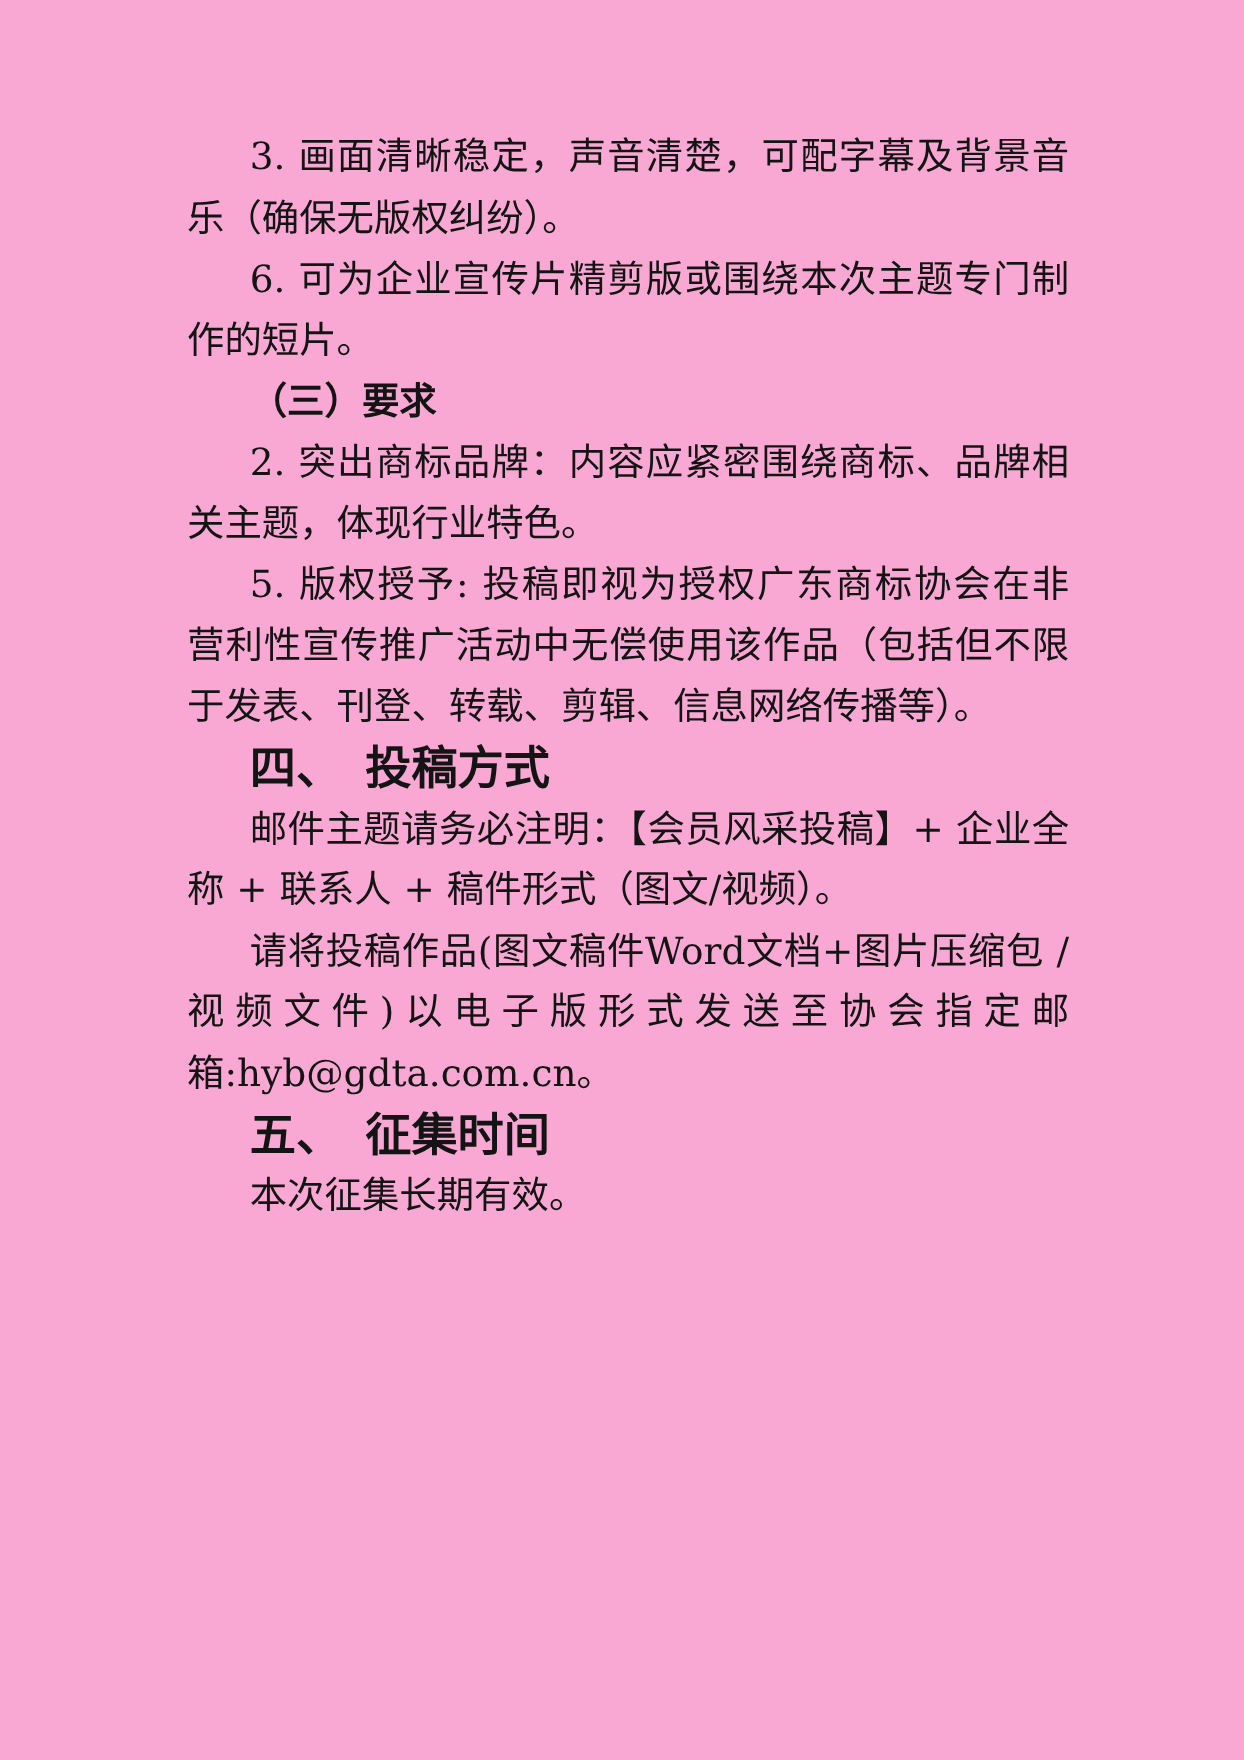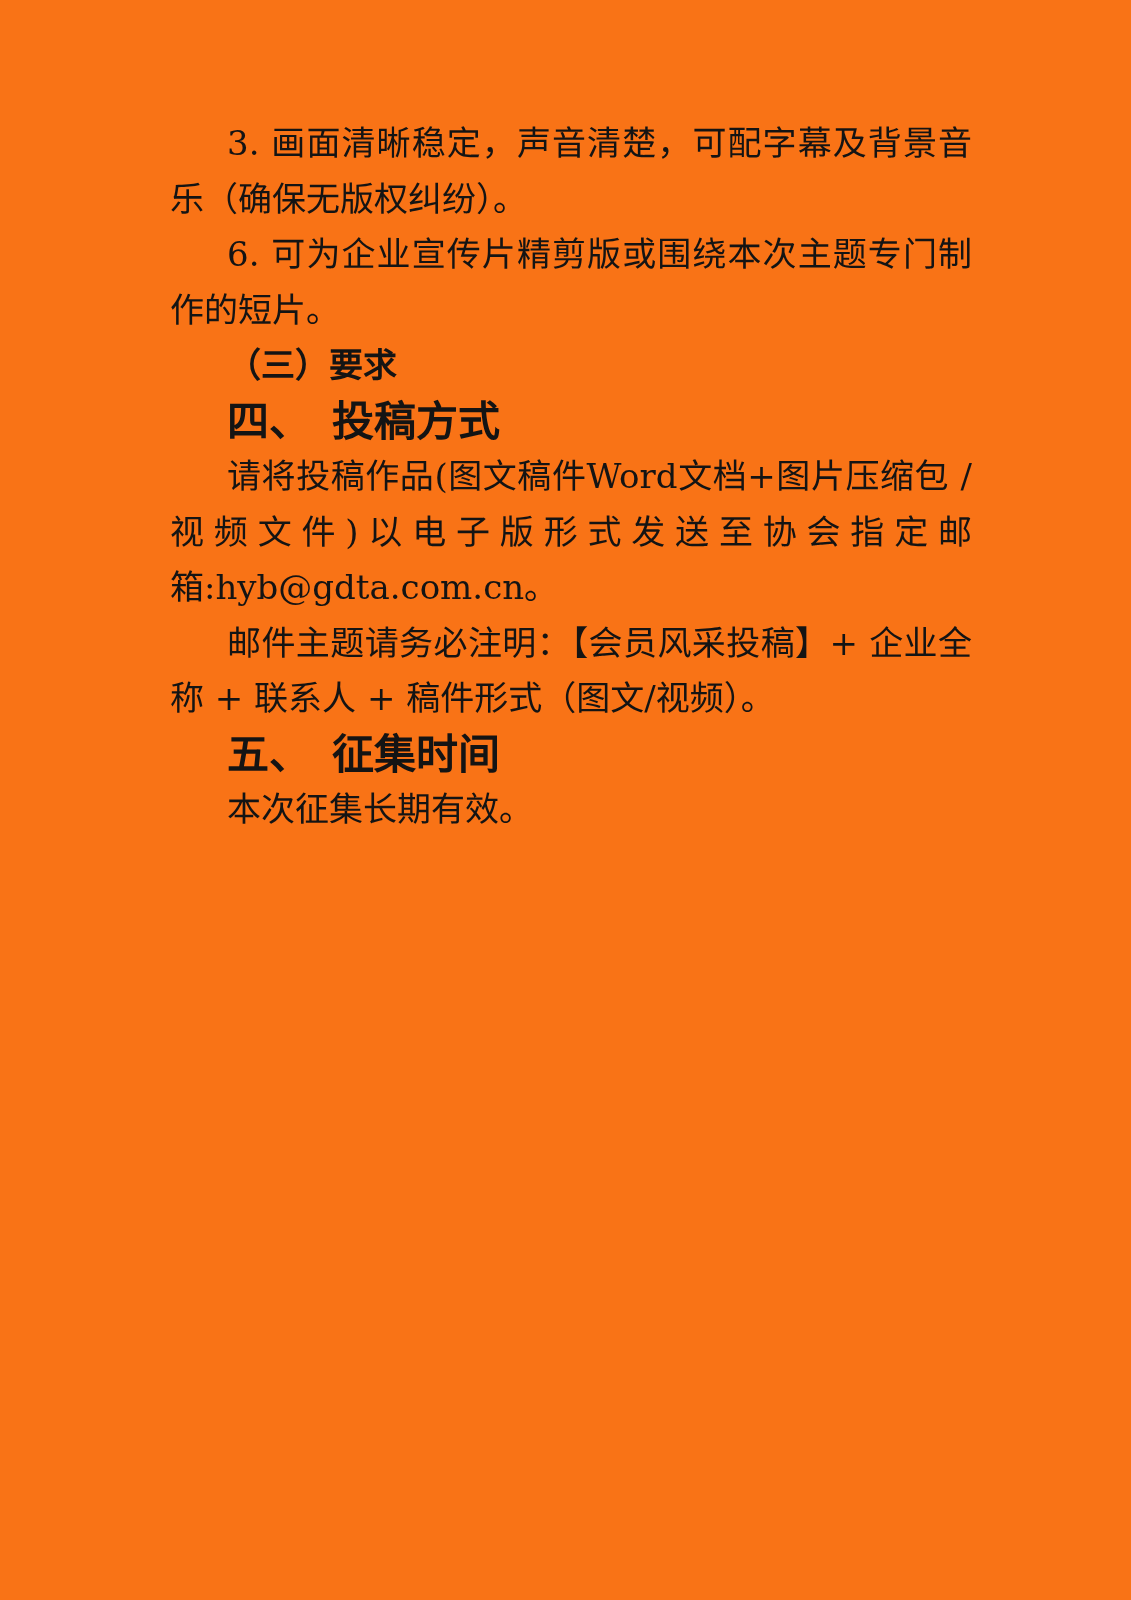--- a/index.html
+++ b/index.html
@@ -4,21 +4,21 @@
 <style>
   html, body {
     margin: 0;
     padding: 0;
     background: #ffffff;
   }
   .page {
     position: relative;
     width: 1131px;
     height: 1600px;
-    background: #f97316;
+    background: #f9a8d4;
     overflow: hidden;
   }
   .content {
     position: absolute;
     left: 170px;
     top: 116px;
     width: 802px;
     color: #141414;
     font-family: "DejaVu Serif", "Liberation Serif", serif;
     font-size: 34px;
@@ -45,19 +45,21 @@
   }
 </style>
 </head>
 <body>
 
 <div class="page">
   <div class="content">
       <p class="body">3. 画面清晰稳定，声音清楚，可配字幕及背景音乐（确保无版权纠纷）。</p>
       <p class="body">6. 可为企业宣传片精剪版或围绕本次主题专门制作的短片。</p>
       <p class="heading-kai">（三）要求</p>
+      <p class="body">2. 突出商标品牌：内容应紧密围绕商标、品牌相关主题，体现行业特色。</p>
+      <p class="body">5. 版权授予: 投稿即视为授权广东商标协会在非营利性宣传推广活动中无偿使用该作品（包括但不限于发表、刊登、转载、剪辑、信息网络传播等）。</p>
       <p class="heading-hei">四、　投稿方式</p>
+      <p class="body">邮件主题请务必注明：【会员风采投稿】+ 企业全称 + 联系人 + 稿件形式（图文/视频）。</p>
       <p class="body">请将投稿作品(图文稿件Word文档+图片压缩包 / 视频文件)以电子版形式发送至协会指定邮箱:hyb@gdta.com.cn。</p>
-      <p class="body">邮件主题请务必注明：【会员风采投稿】+ 企业全称 + 联系人 + 稿件形式（图文/视频）。</p>
       <p class="heading-hei">五、　征集时间</p>
       <p class="body">本次征集长期有效。</p>
     </div>
 </div>
 
 </body></html>

